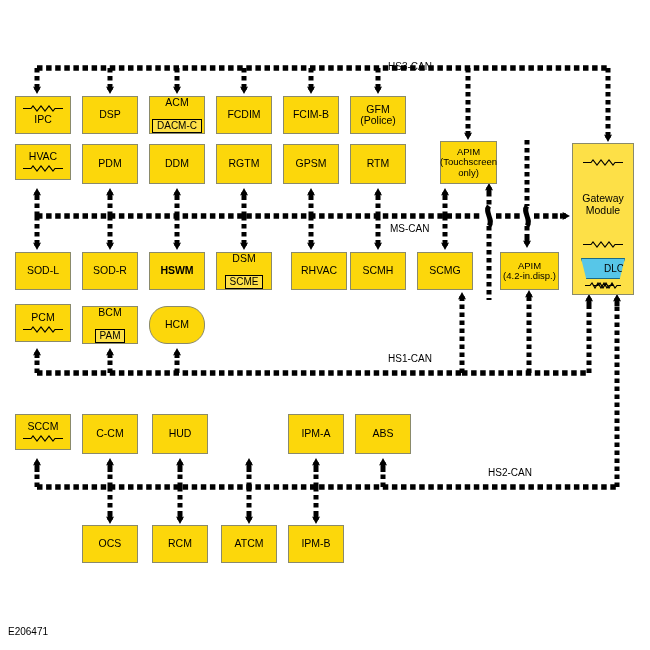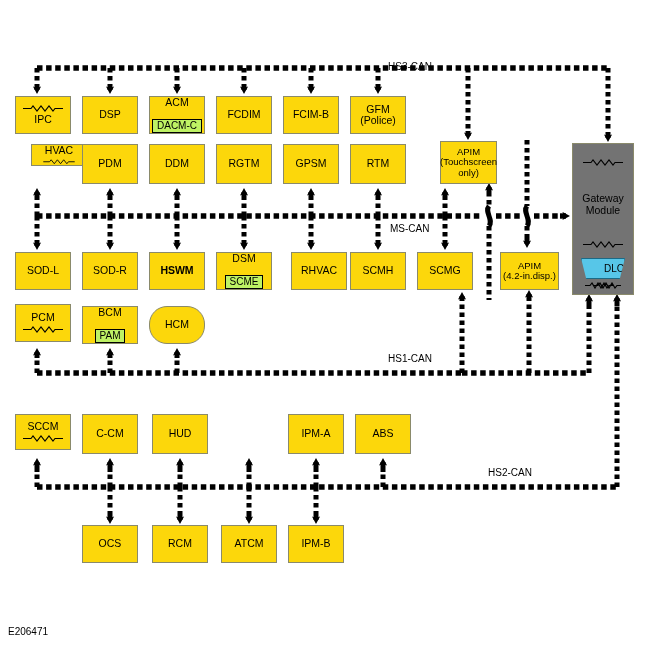--- a/index.html
+++ b/index.html
@@ -18,35 +18,35 @@
     justify-content:center;
     color:#000;
     font-size:10.5px;
     line-height:11.5px;
     text-align:center;
     z-index:5;
   }
   .node .lbl{display:block;white-space:nowrap;}
   .sub{
     border:1.2px solid #000;
-    background:#bef264;
+    background:#fde047;
     font-size:10px;
     line-height:11px;
     padding:0px 4px 1px 4px;
     margin-top:11px;
     box-sizing:border-box;
     text-align:right;
   }
   .res{display:block;width:44px;height:7px;margin:1px auto 1px auto;}
   .res.top{margin-bottom:2px;}
   .res.bot{margin-top:2px;}
 
   .gw{
     position:absolute;
-    background:#737373;
+    background:#fde047;
     border:1.5px solid #8a8a6b;
     box-sizing:border-box;
     z-index:5;
   }
   .gw .gwlabel{
     position:absolute;left:0;right:0;top:48px;
     text-align:center;font-size:10.5px;line-height:12px;color:#000;
   }
   .gw .r1{position:absolute;left:50%;transform:translateX(-50%);top:14px;}
   .gw .r2{position:absolute;left:50%;transform:translateX(-50%);top:96px;}
@@ -241,21 +241,21 @@
     <span class="lbl">FCDIM</span>
   </div>
   <div class="node" style="left:283px;top:96px;width:56px;height:38px;">
     <span class="lbl">FCIM-B</span>
   </div>
   <div class="node" style="left:350px;top:96px;width:56px;height:38px;">
     <span class="lbl">GFM</span>
     <span class="lbl">(Police)</span>
   </div>
 
-  <div class="node" style="left:15px;top:144px;width:56px;height:22px;margin-left:16px;">
+  <div class="node" style="left:15px;top:144px;width:56px;height:36px;">
     <span class="lbl">HVAC</span>
     <svg class="res bot" viewBox="0 0 44 7">
       <path d="M2,3.5 H10 L12,1 L16,6 L20,1 L24,6 L28,1 L32,6 L34,3.5 H42" stroke="#000" stroke-width="1.1" fill="none"></path>
     </svg>
   </div>
   <div class="node" style="left:82px;top:144px;width:56px;height:40px;">
     <span class="lbl">PDM</span>
   </div>
   <div class="node" style="left:149px;top:144px;width:56px;height:40px;">
     <span class="lbl">DDM</span>

